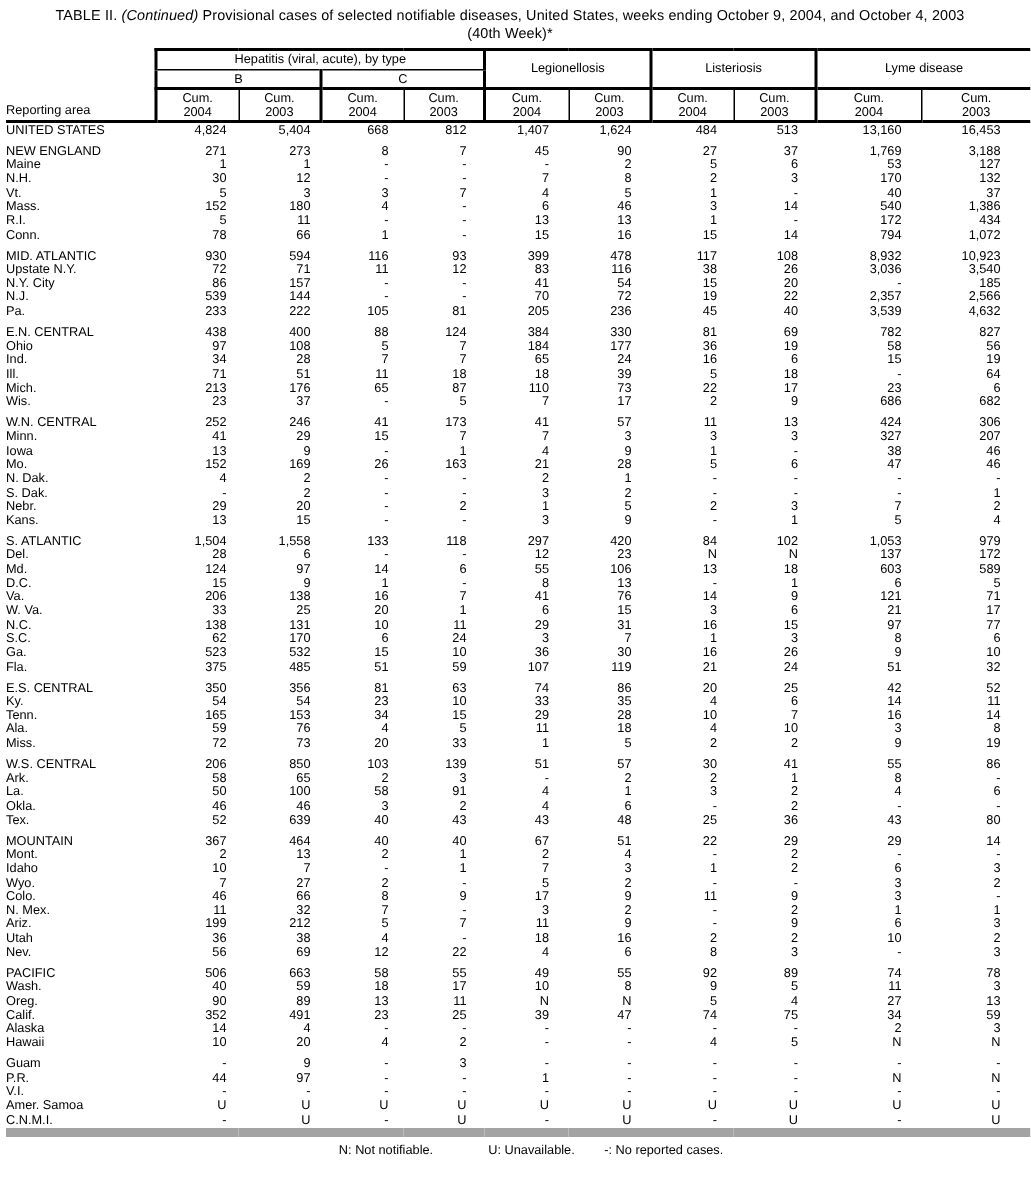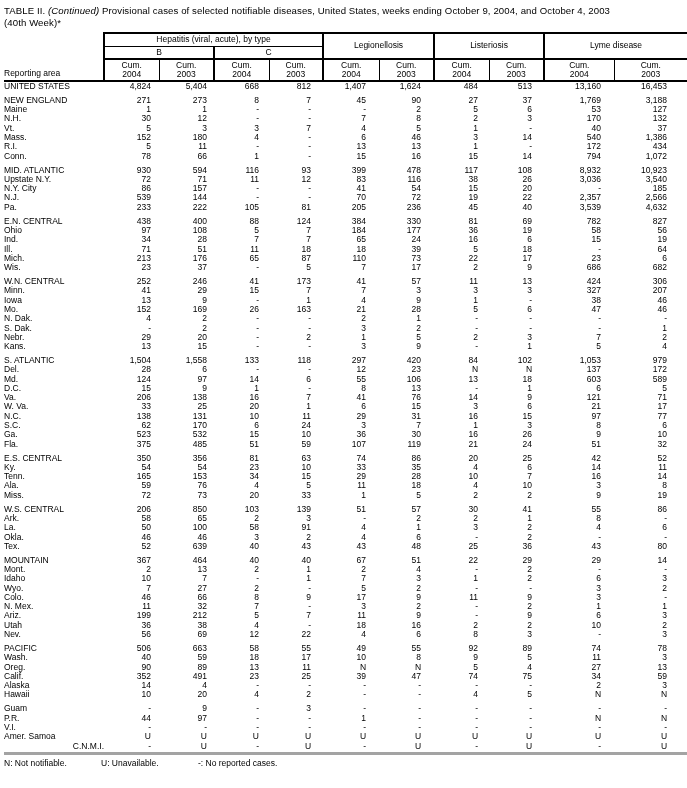--- a/index.html
+++ b/index.html
@@ -1,19 +1,19 @@
 <!DOCTYPE html>
 <html><head>
 <meta charset="utf-8">
 <style>
   * { margin:0; padding:0; box-sizing:border-box; }
   html,body { width:687px; height:788px; background:#fff; overflow:hidden; }
   body { font-family:"Liberation Sans","DejaVu Sans",sans-serif; color:#000; }
   .page { padding:5px 0 0 4px; }
-  .title { font-size:9.6px; line-height:11.5px; width:672px; margin-bottom:4px; letter-spacing:0.1px; }
+  .title { font-size:9.6px; line-height:11.5px; width:672px; margin-bottom:4px; letter-spacing:0.1px;text-align:center; }
   .title i { font-style:italic; }
 
   table { border-collapse:collapse; table-layout:fixed; width:683px; font-size:8.5px; }
   thead th { font-weight:normal; text-align:center; vertical-align:middle; line-height:9.5px; padding:1px 0; }
   th.stub { text-align:left; vertical-align:bottom; padding:0 0 2px 0; border-bottom:2px solid #000; font-size:8.5px; }
   th.grp-hep { border-top:2px solid #000; border-left:2px solid #000; border-right:2px solid #000; border-bottom:1px solid #000; height:13px; }
   th.grp-span { border-top:2px solid #000; border-left:2px solid #000; border-bottom:2px solid #000;margin-left:40px; }
   th.sub-b, th.sub-c { border-left:2px solid #000; border-bottom:2px solid #000; height:12px; }
   th.cum { border-bottom:2px solid #000; height:21px; vertical-align:middle; line-height:9px;margin-left:32px; }
   th.cum.ps { border-left:2px solid #000; }
@@ -26,23 +26,23 @@
   tbody td:nth-child(3)  { padding-right:7px; }
   tbody td:nth-child(4)  { padding-right:10px; }
   tbody td:nth-child(5)  { padding-right:12px; }
   tbody td:nth-child(6)  { padding-right:13px; }
   tbody td:nth-child(7)  { padding-right:13px; }
   tbody td:nth-child(8)  { padding-right:11px; }
   tbody td:nth-child(9)  { padding-right:12px; }
   tbody td:nth-child(10) { padding-right:13px; }
   tbody td:nth-child(11) { padding-right:20px; }
   tbody tr.gap td { padding-top:4.6px; }
-  tbody tr:last-child td { border-bottom:3px solid #a3a3a3; padding-bottom:1px;text-align:right; }
+  tbody tr:last-child td { border-bottom:6px solid #a3a3a3; padding-bottom:1px; }
 
-  .footnotes { margin-top:3px; font-size:8.5px; line-height:10px; }
+  .footnotes { margin-top:3px; font-size:8.5px; line-height:10px;text-align:center; }
   .leg-item { display:inline-block; width:97px; }
 </style>
 </head>
 <body>
 
 <div class="page">
 
   <div class="title"><span>TABLE II.</span> <i>(Continued)</i> <span>Provisional cases of selected notifiable diseases, United States, weeks ending October 9, 2004, and October 4, 2003</span><br><span>(40th Week)*</span></div>
 
   <table>

